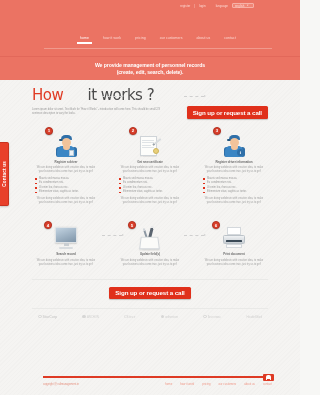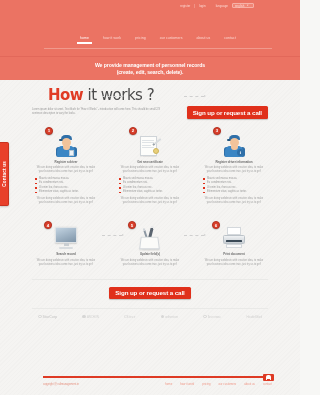--- a/index.html
+++ b/index.html
@@ -69,22 +69,22 @@
   }
   .contact-tab span { writing-mode:vertical-rl; transform:rotate(180deg);
     color:#fff; font-weight:bold; font-size:4.6px; letter-spacing:0.2px; }
 
   
   .content { position:absolute; left:0; right:0; top:80px; }
   .inner { width:236px; margin:0 auto; position:relative; }
 
   .sec-title { font-family:"DejaVu Sans", sans-serif; font-size:15px; line-height:19px;
                letter-spacing:-0.5px; padding-top:6px; }
-  .sec-title .red { color:#e03b24; font-weight:bold;margin-left:16px; }
-  .sec-title .dark { color:#4b4b4b; }
+  .sec-title .red { color:#e03b24; font-weight:normal; }
+  .sec-title .dark { color:#4b4b4b;padding-left:20px; }
 
   .intro-row { display:flex; align-items:flex-start; justify-content:space-between;
                margin-top:3px; }
   .intro-copy { width:132px; font-size:2.6px; line-height:4px; color:#9a9a9a; }
   .cta-btn {
     background:#e0301b; color:#fff; font-weight:bold; font-size:6.2px;
     padding:2.5px 6px 3px; border-radius:1.5px; white-space:nowrap;
     box-shadow:0 1px 1px rgba(0,0,0,0.2); letter-spacing:-0.1px;
     border:none; cursor:pointer; font-family:"Liberation Sans", sans-serif;
     margin-top:-2px;

